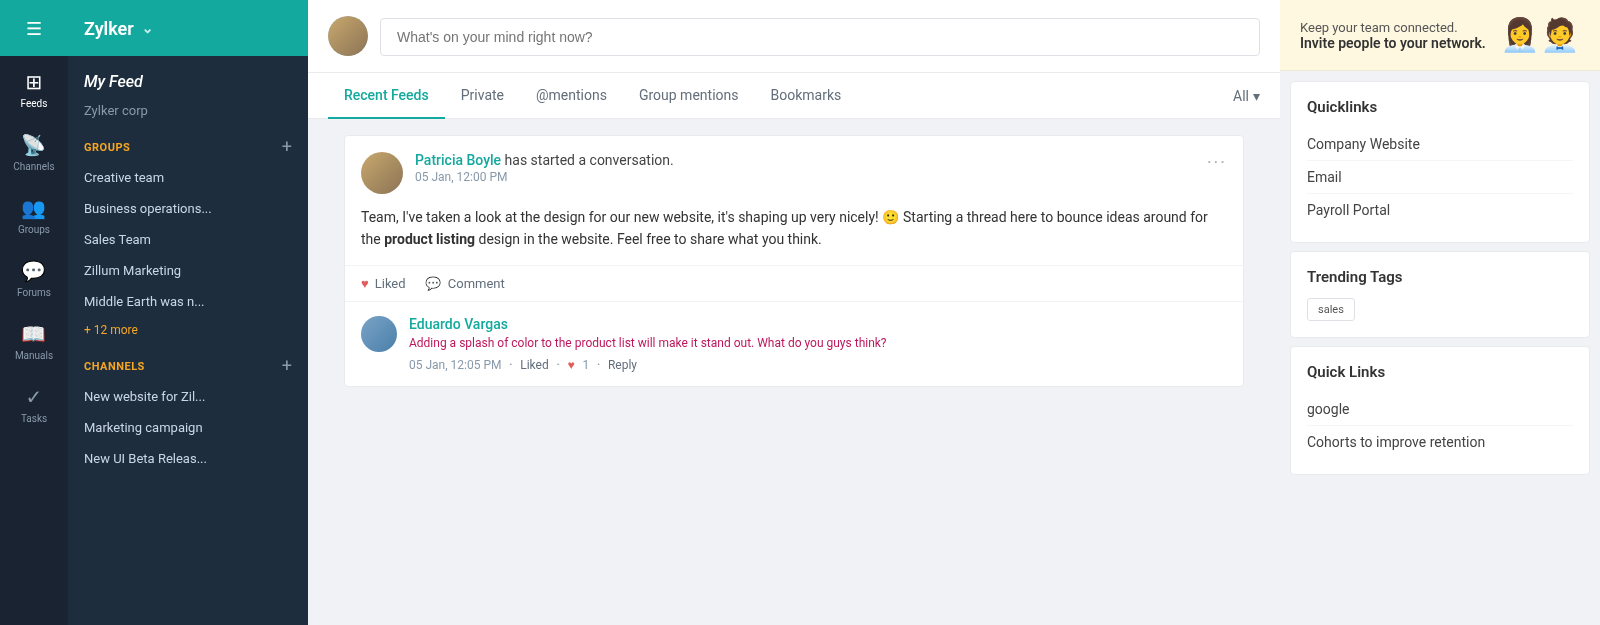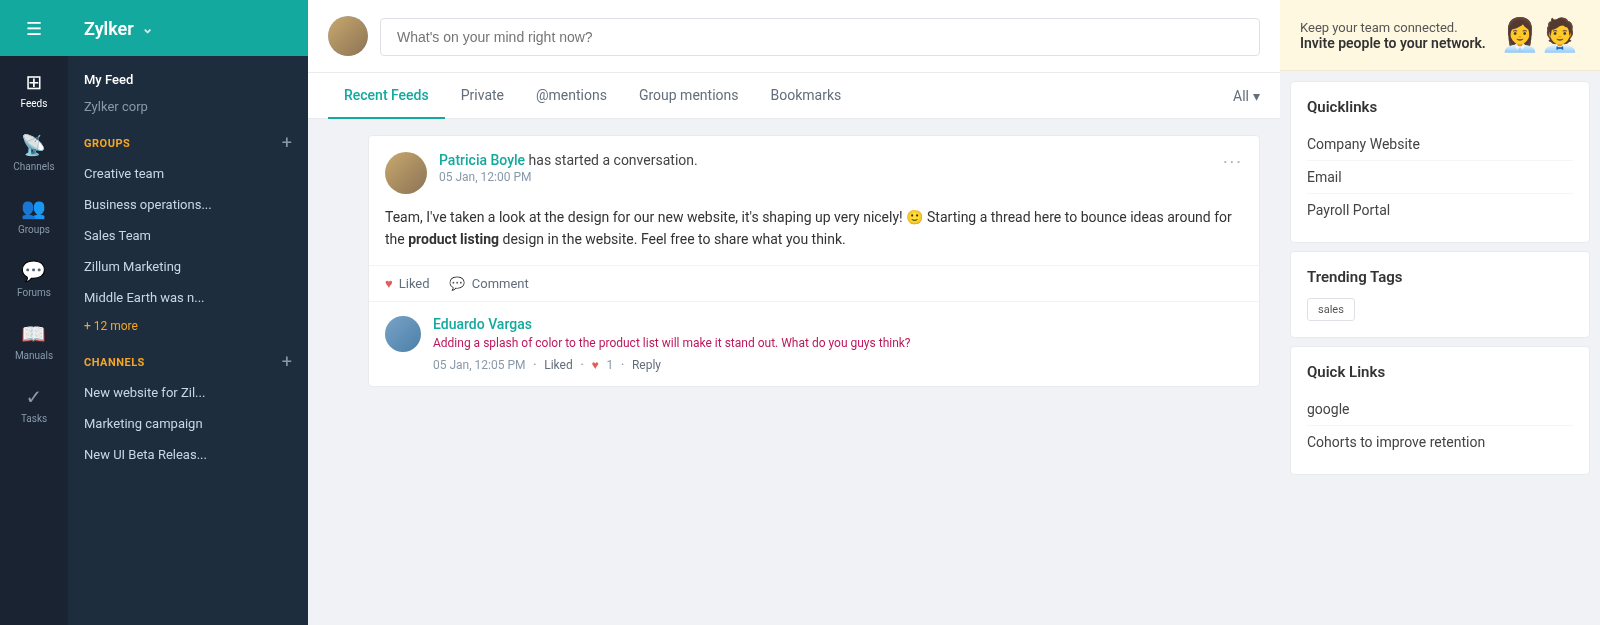--- a/index.html
+++ b/index.html
@@ -56,23 +56,24 @@
       padding: 0 16px;
       gap: 8px;
       color: white;
       font-size: 18px;
       font-weight: 600;
     }
     .sidebar-header .chevron { font-size: 14px; opacity: 0.8; }
     .sidebar-my-feed {
       padding: 16px 16px 8px;
       color: #ffffff;
-      font-size: 13px;
+      font-size: 16px;
       font-weight: 500;
       cursor: pointer;
+      font-style: italic;
     }
     .sidebar-corp {
       padding: 4px 16px 12px;
       color: #8899aa;
       font-size: 13px;
       cursor: pointer;
     }
     .sidebar-section-header {
       display: flex;
       align-items: center;
@@ -179,25 +180,24 @@
       gap: 4px;
       color: #636e7b;
       font-size: 14px;
       cursor: pointer;
     }
 
     
     .feed-content {
       flex: 1;
       overflow-y: auto;
-      padding: 16px 20px;
+      padding: 16px 36px;
       display: flex;
       flex-direction: column;
       gap: 0;
-      margin-left: 40px;
     }
 
     .post-card {
       background: white;
       border-radius: 4px;
       border: 1px solid #e8eaed;
       overflow: hidden;
     }
 
     .post-header {

